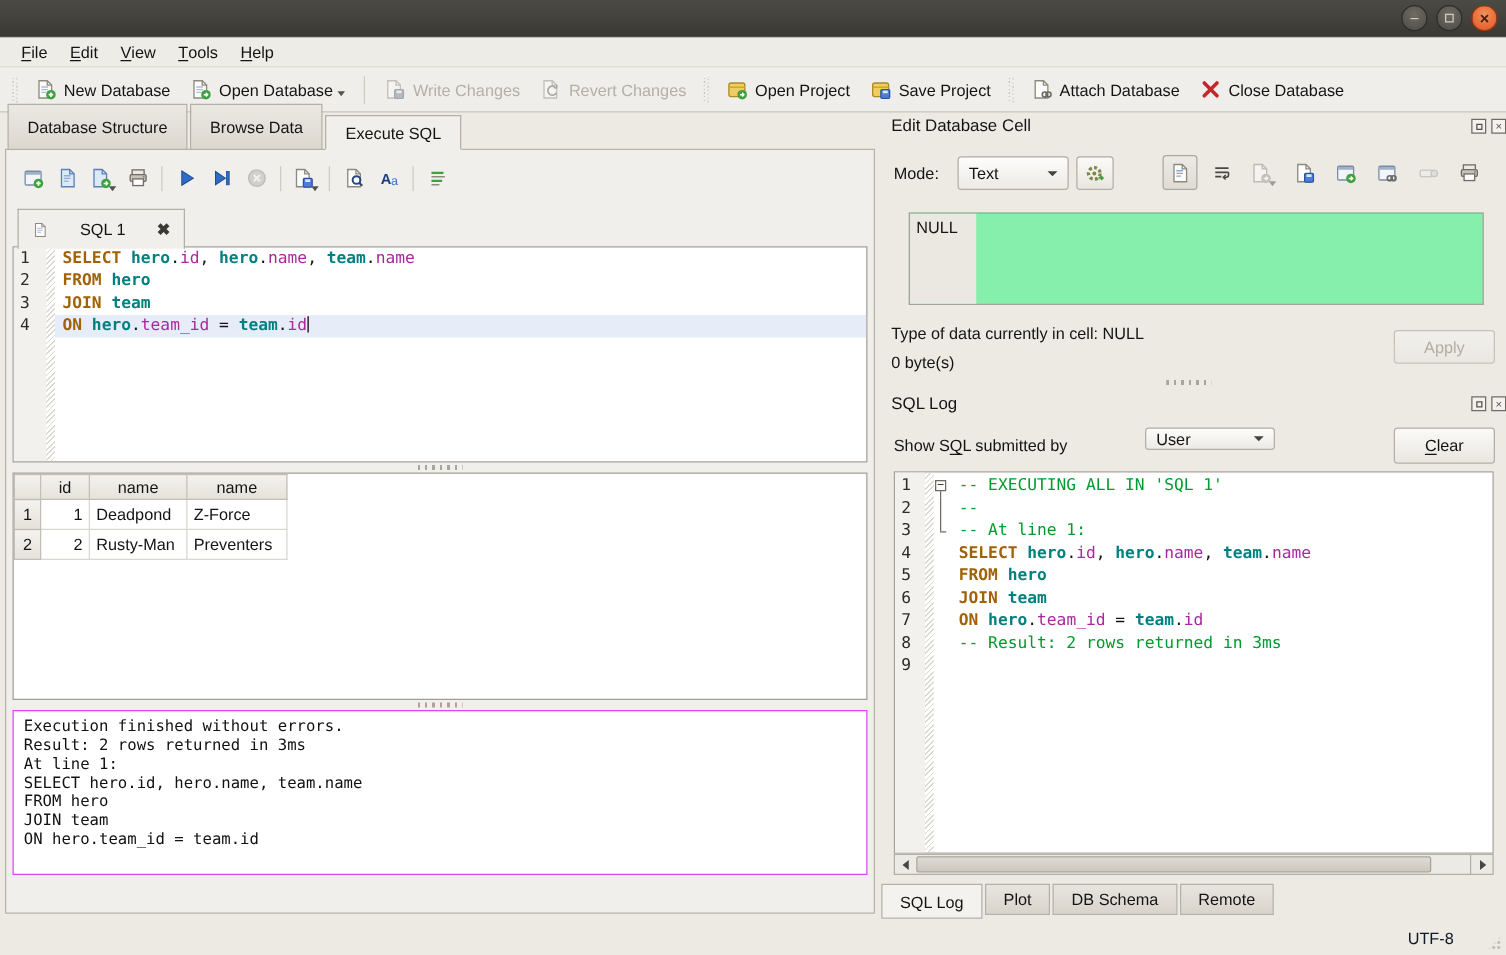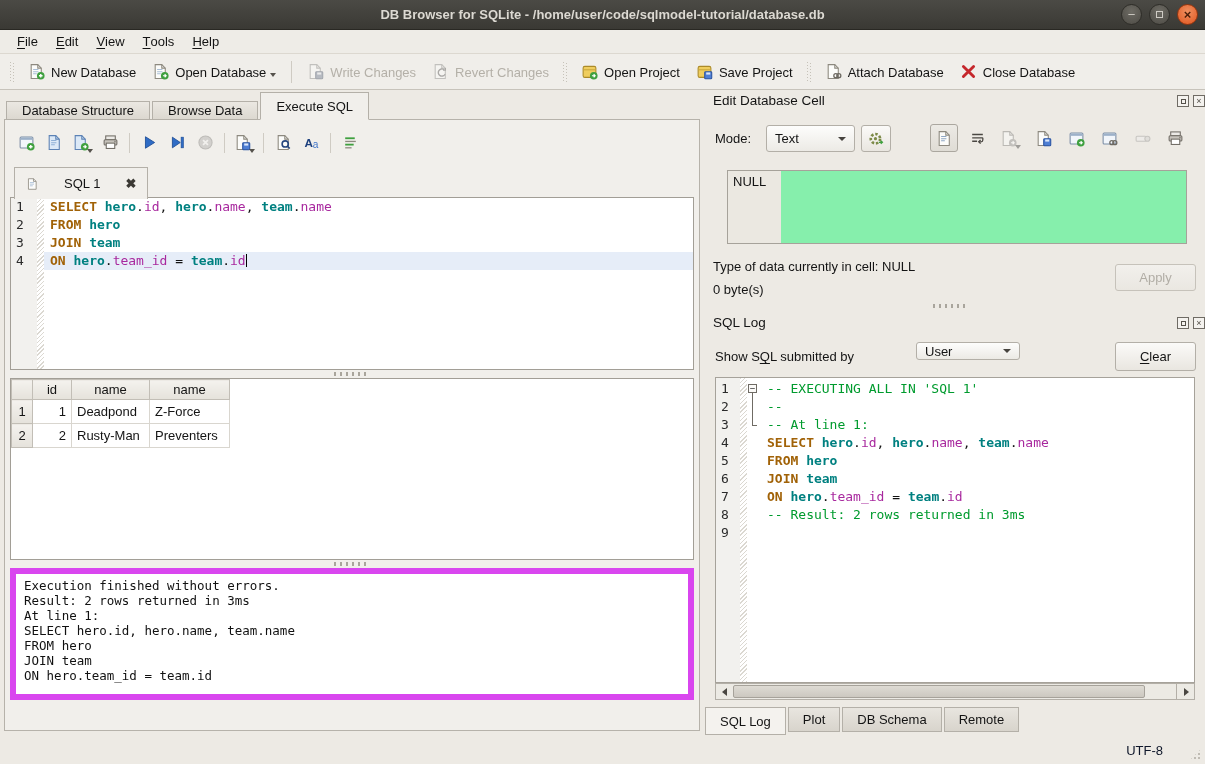--- a/index.html
+++ b/index.html
@@ -33,21 +33,21 @@
     background-size:1px 100%,1px 100%;background-position:1px 0,4px 1px;background-repeat:repeat-y}
   .tb-sep{width:1px;height:22px;background:#cfcbc3;margin:0 7px;flex:none}
   .tb-btn{display:flex;align-items:flex-end;gap:6px;padding:4px 8px;font-size:13px;border-radius:3px}
   .tb-btn.dis{color:#b4b0a8}
   .tb-btn.dis svg{opacity:.45;filter:grayscale(75%)}
   .mini-caret{width:0;height:0;border-left:3.5px solid transparent;border-right:3.5px solid transparent;
     border-top:4px solid #55524c;align-self:flex-end;margin:0 0 3px -2px}
 
   
   .main-tabs{position:absolute;left:6px;top:92px;height:28px;display:flex;align-items:flex-end;z-index:3}
-  .tab{padding:0 15px;font-size:13px;border:1px solid #b4b0a8;height:19px;display:flex;align-items:center;
+  .tab{padding:0 15px;font-size:13px;border:1px solid #b4b0a8;height:37px;display:flex;align-items:center;
     background:linear-gradient(#ebe8e2,#dcd8d0);margin-right:2px;box-sizing:border-box}
   .tab.active{background:#f1efeb;height:28px;border-bottom:1px solid #f1efeb}
 
   .content-frame{position:absolute;left:4px;top:119px;width:696px;height:612px;
     border:1px solid #b6b2aa;background:#f1efeb;box-sizing:border-box}
 
   
   .sqlbar{position:absolute;left:12px;top:129px;display:flex;align-items:center;z-index:2}
   .icon-btn{width:28px;height:27px;display:flex;align-items:center;justify-content:center;border-radius:3px}
   .icon-btn.dis{opacity:.55;filter:grayscale(60%)}
@@ -82,21 +82,21 @@
   
   .results-box{position:absolute;left:10px;top:378px;width:684px;height:182px;border:1px solid #a29e96;
     background:#fff;overflow:hidden;box-sizing:border-box}
   table.results{border-collapse:collapse;font-size:13px;table-layout:fixed}
   .results th{font-weight:normal;background:linear-gradient(#f4f2ee,#e5e2db);border:1px solid #c2beb6;
     height:20px;padding:0 5px;box-sizing:border-box}
   .results td{border:1px solid #d9d6cf;height:24px;padding:0 5px;box-sizing:border-box;background:#fff}
   .results td.num{text-align:right}
 
   
-  .message-box{position:absolute;left:10px;top:568px;width:684px;height:132px;border:6px solid #d946ef;
+  .message-box{position:absolute;left:10px;top:568px;width:684px;height:132px;border:1px solid #d946ef;
     background:#fff;box-sizing:border-box}
   .message-box pre{margin:0;padding:4px 8px;font-family:"DejaVu Sans Mono",monospace;font-size:12.5px;line-height:15px;color:#111}
 
   
   .dock-title{position:absolute;font-size:13.5px}
   .dock-btns{position:absolute;display:flex;gap:4px}
   .dock-btn{width:12px;height:12px;border:1px solid #6f6b64;background:#f4f2ee;box-sizing:border-box;
     display:flex;align-items:center;justify-content:center;font-size:9px;line-height:1;color:#55514a}
   .dock-btn.float::before{content:"";width:5px;height:5px;border:1px solid #55514a;box-sizing:border-box}
   .lab{position:absolute;font-size:13px;white-space:nowrap}
@@ -147,21 +147,20 @@
   .status-enc{position:absolute;right:42px;top:743px;font-size:13px;color:#0f172a}
   .resize-grip{position:absolute;right:3px;bottom:3px;width:13px;height:13px;
     background-image:radial-gradient(circle,#bfbbb3 1px,transparent 1.3px);background-size:4px 4px;
     clip-path:polygon(100% 0,100% 100%,0 100%)}
   svg{display:block}
 </style>
 </head>
 <body>
 
 <div class="titlebar">
-  <span class="title">DB Browser for SQLite - /home/user/code/sqlmodel-tutorial/database.db</span>
   <div class="win-controls">
       <div class="winbtn minimize">
         <span>−</span>
       </div>
       <div class="winbtn maximize">
         <span class="sq"></span>
       </div>
       <div class="winbtn close">
         <span>×</span>
       </div>

